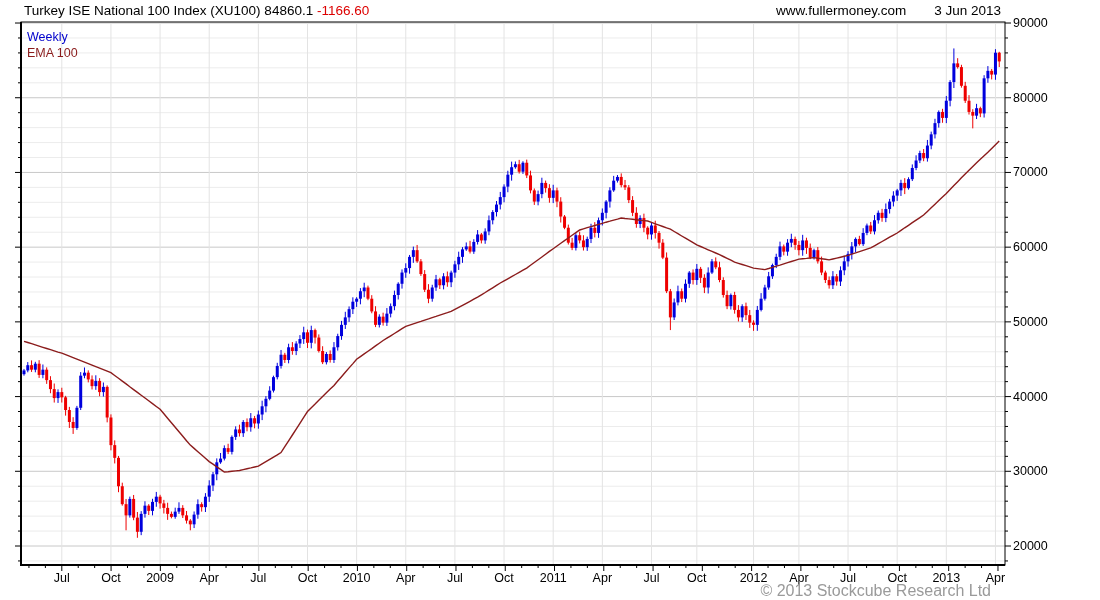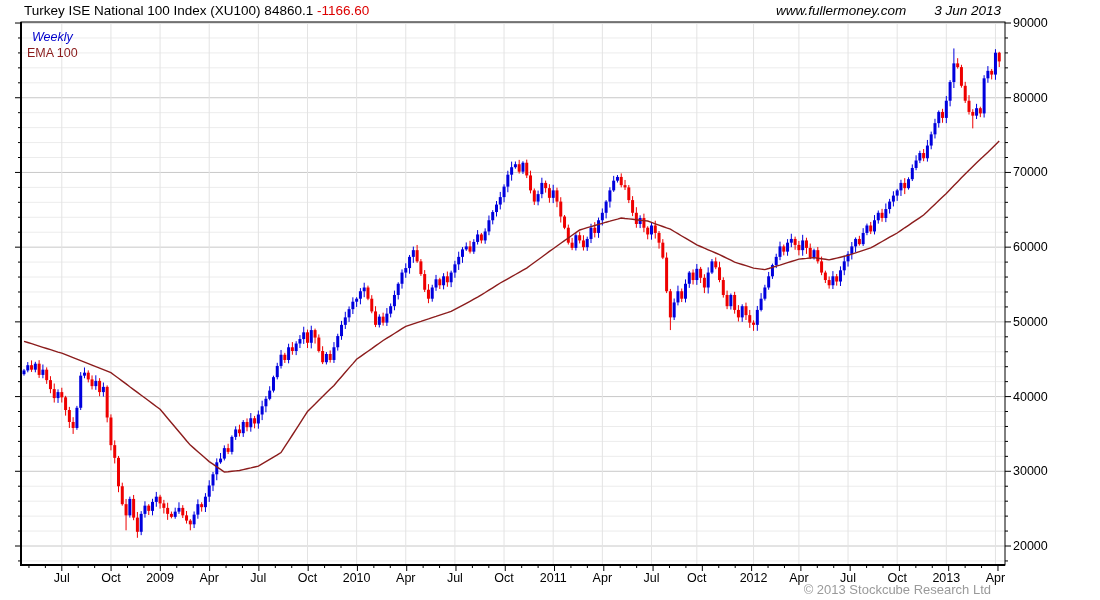--- a/index.html
+++ b/index.html
@@ -1,22 +1,22 @@
 <!DOCTYPE html>
 <html><head>
 <meta charset="utf-8">
 <style>
   html,body{margin:0;padding:0;background:#ffffff;}
   body{width:1100px;height:600px;position:relative;overflow:hidden;
        font-family:"Liberation Sans", sans-serif;}
-  .abs{position:absolute;text-align:center;}
+  .abs{position:absolute;}
   .title-line{top:3px;left:24px;font-size:13.5px;color:#000;white-space:nowrap;}
-  .top-right{top:3px;right:99px;font-size:13.5px;color:#000;white-space:nowrap;display:flex;gap:28px;font-style:italic;}
+  .top-right{top:3px;right:99px;font-size:13.5px;color:#000;white-space:nowrap;display:flex;gap:28px;}
   .legend{top:29px;left:27px;font-size:12.5px;line-height:16px;}
-  .copyright{top:582px;left:0;width:991px;text-align:right;font-size:13px;}
+  .copyright{top:582px;left:0;width:991px;text-align:right;font-size:16px;}
   svg{position:absolute;top:0;left:0;}
 </style>
 </head>
 <body>
 
 <div class="abs title-line">
   <span>Turkey ISE National 100 Index (XU100) 84860.1</span>
   <span> </span>
   <span id="chg" style="color: rgb(221, 0, 0);">-1166.60</span>
 </div>
@@ -784,17 +784,17 @@
       <text x="753.54" y="582" text-anchor="middle" font-size="12.5" fill="#000000" font-family="&quot;Liberation Sans&quot;, sans-serif">2012</text>
       <text x="798.9" y="582" text-anchor="middle" font-size="12.5" fill="#000000" font-family="&quot;Liberation Sans&quot;, sans-serif">Apr</text>
       <text x="848.04" y="582" text-anchor="middle" font-size="12.5" fill="#000000" font-family="&quot;Liberation Sans&quot;, sans-serif">Jul</text>
       <text x="897.18" y="582" text-anchor="middle" font-size="12.5" fill="#000000" font-family="&quot;Liberation Sans&quot;, sans-serif">Oct</text>
       <text x="946.3199999999999" y="582" text-anchor="middle" font-size="12.5" fill="#000000" font-family="&quot;Liberation Sans&quot;, sans-serif">2013</text>
       <text x="995.4599999999999" y="582" text-anchor="middle" font-size="12.5" fill="#000000" font-family="&quot;Liberation Sans&quot;, sans-serif">Apr</text>
     </g>
   </svg>
 
 <div class="abs legend">
-  <div id="lg-weekly" style="color: rgb(0, 0, 204); font-style: italic;">Weekly</div>
+  <div id="lg-weekly" style="color: rgb(0, 0, 204);">Weekly</div>
   <div id="lg-ema" style="color: rgb(139, 28, 28);">EMA 100</div>
 </div>
 
 <div class="abs copyright" id="copy" style="color: rgb(154, 154, 154);">© 2013 Stockcube Research Ltd</div>
 
 </body></html>

